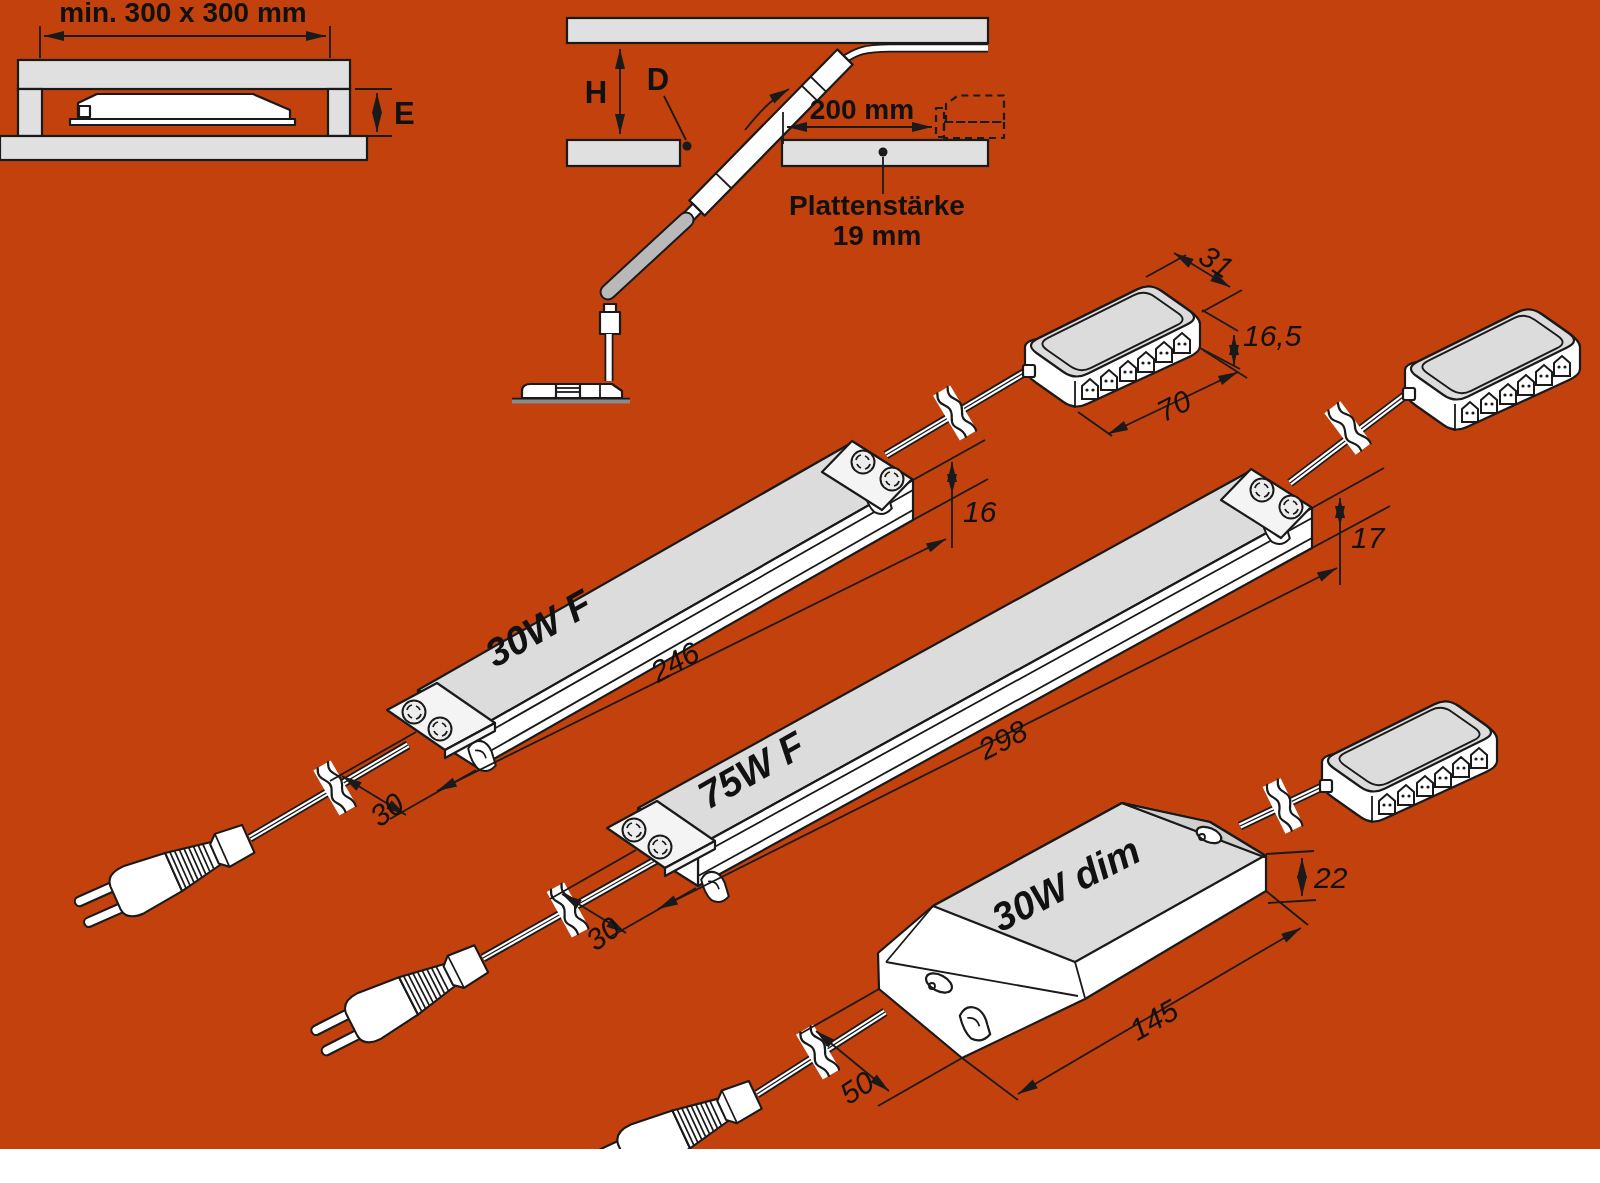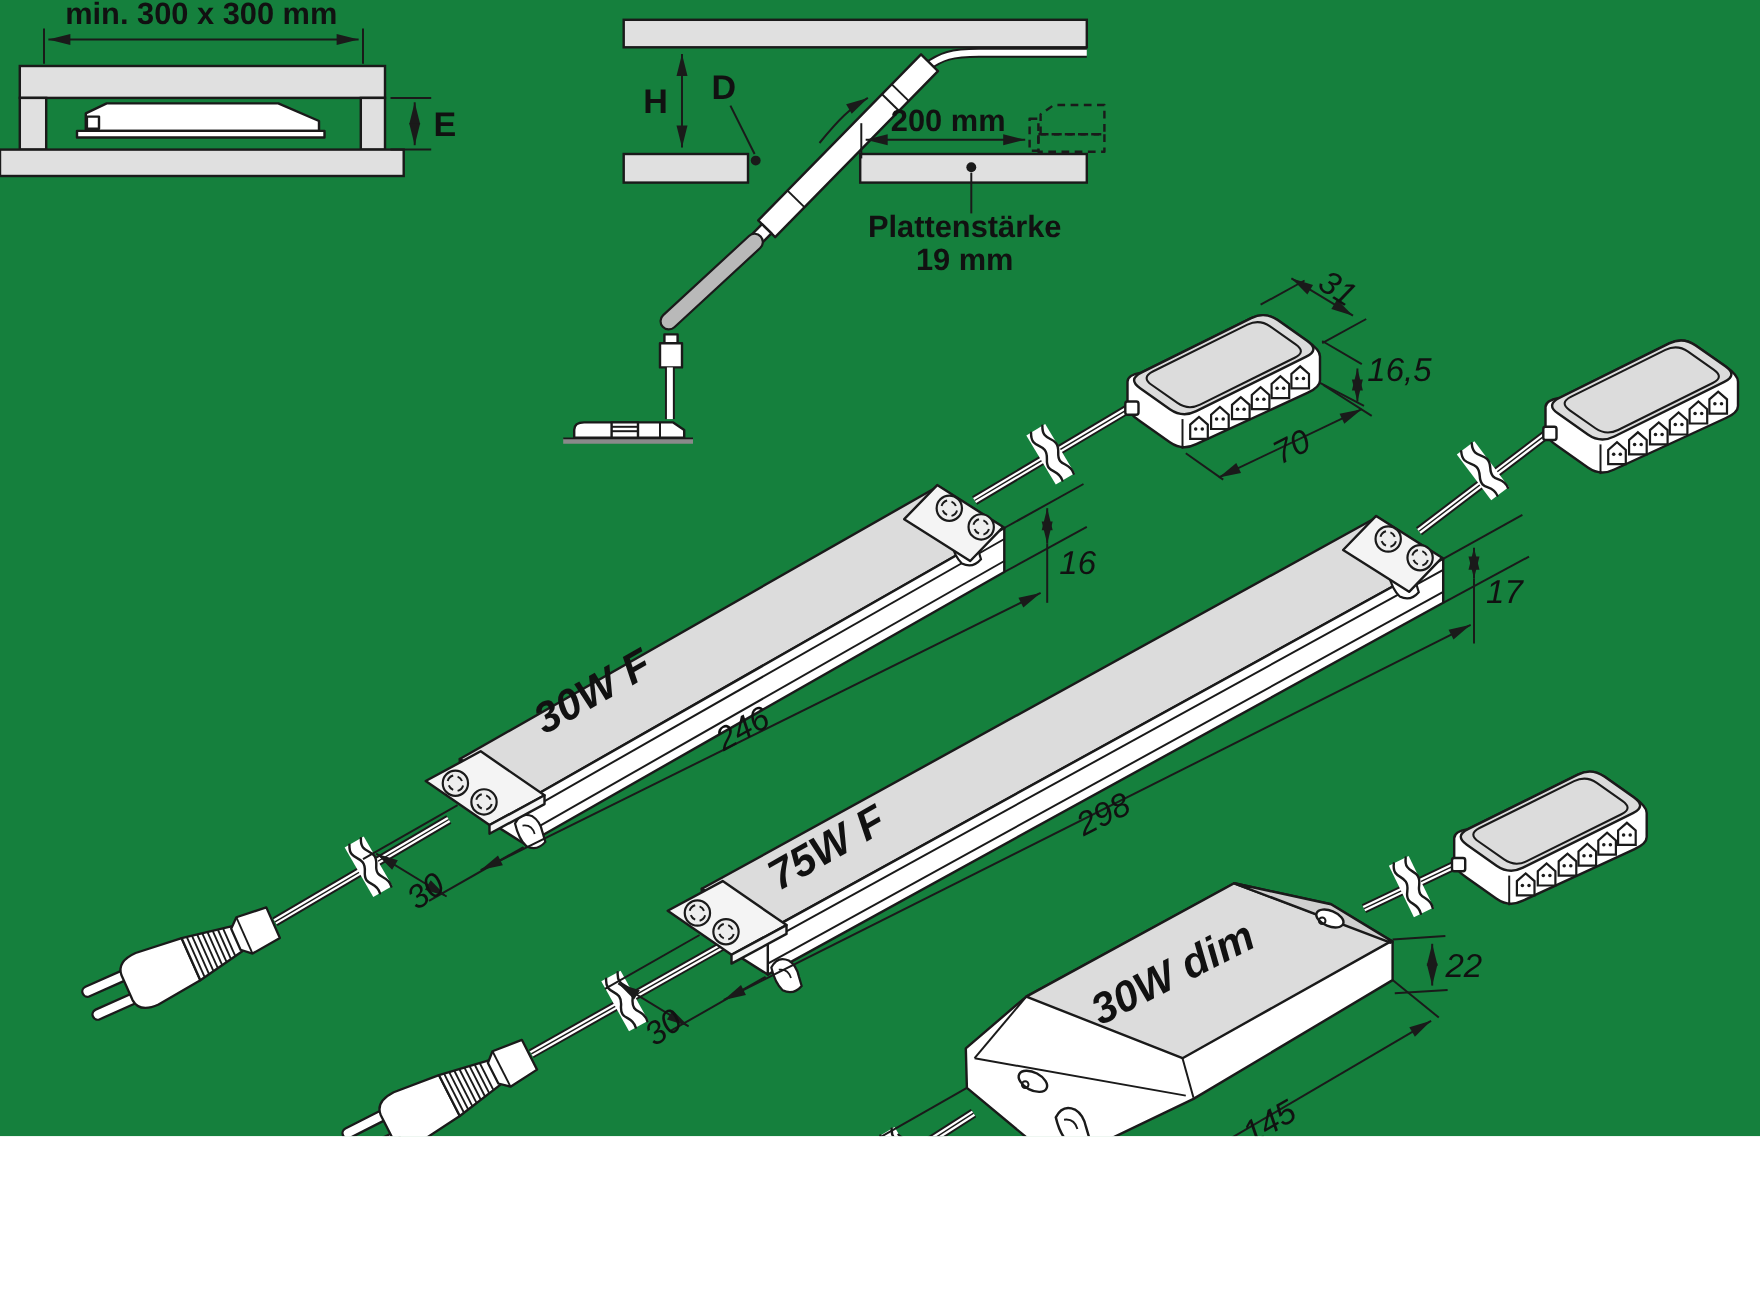--- a/index.html
+++ b/index.html
@@ -1,16 +1,16 @@
 <!DOCTYPE html>
 <html><head>
 <meta charset="utf-8">
 <style>
   html,body { margin:0; padding:0; background:#fff; }
-  #stage { width:1600px; height:1033px; position:relative; background:#15803d; overflow:hidden; }
+  #stage { width:1600px; height:1149px; position:relative; background:#c2410c; overflow:hidden; }
   svg { display:block; }
   
   .ol   { fill:#ffffff; stroke:#1a1a1a; stroke-width:2.2; stroke-linejoin:round; }
   .ftop { fill:#dcdcdc; stroke:#1a1a1a; stroke-width:2.2; stroke-linejoin:round; }
   .fchm { fill:#cfcfcf; stroke:#1a1a1a; stroke-width:2.2; stroke-linejoin:round; }
   .cap  { fill:#f4f4f4; stroke:#1a1a1a; stroke-width:2.2; stroke-linejoin:round; }
   .panel{ fill:#e0e0e0; stroke:#1a1a1a; stroke-width:2.2; }
   .thin { fill:none; stroke:#1a1a1a; stroke-width:1.8; }
   .dl   { fill:none; stroke:#1a1a1a; stroke-width:1.8; }
   .dash { fill:none; stroke:#1a1a1a; stroke-width:2.2; stroke-dasharray:7 5; stroke-linejoin:round; }

